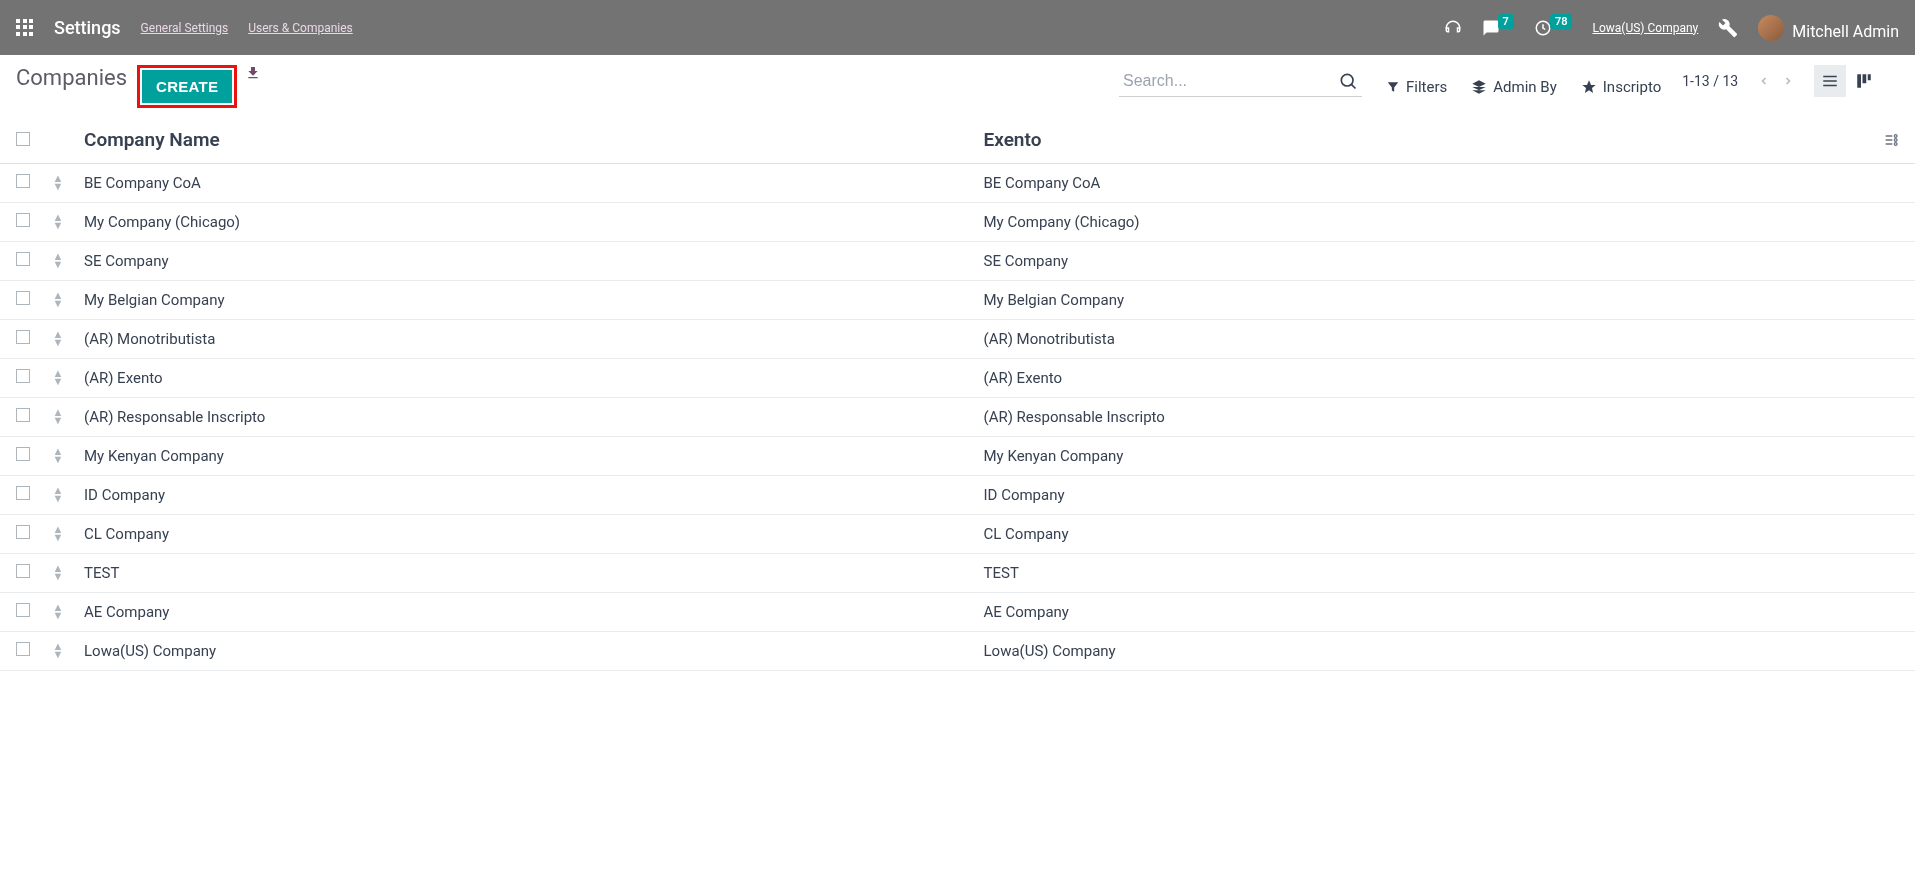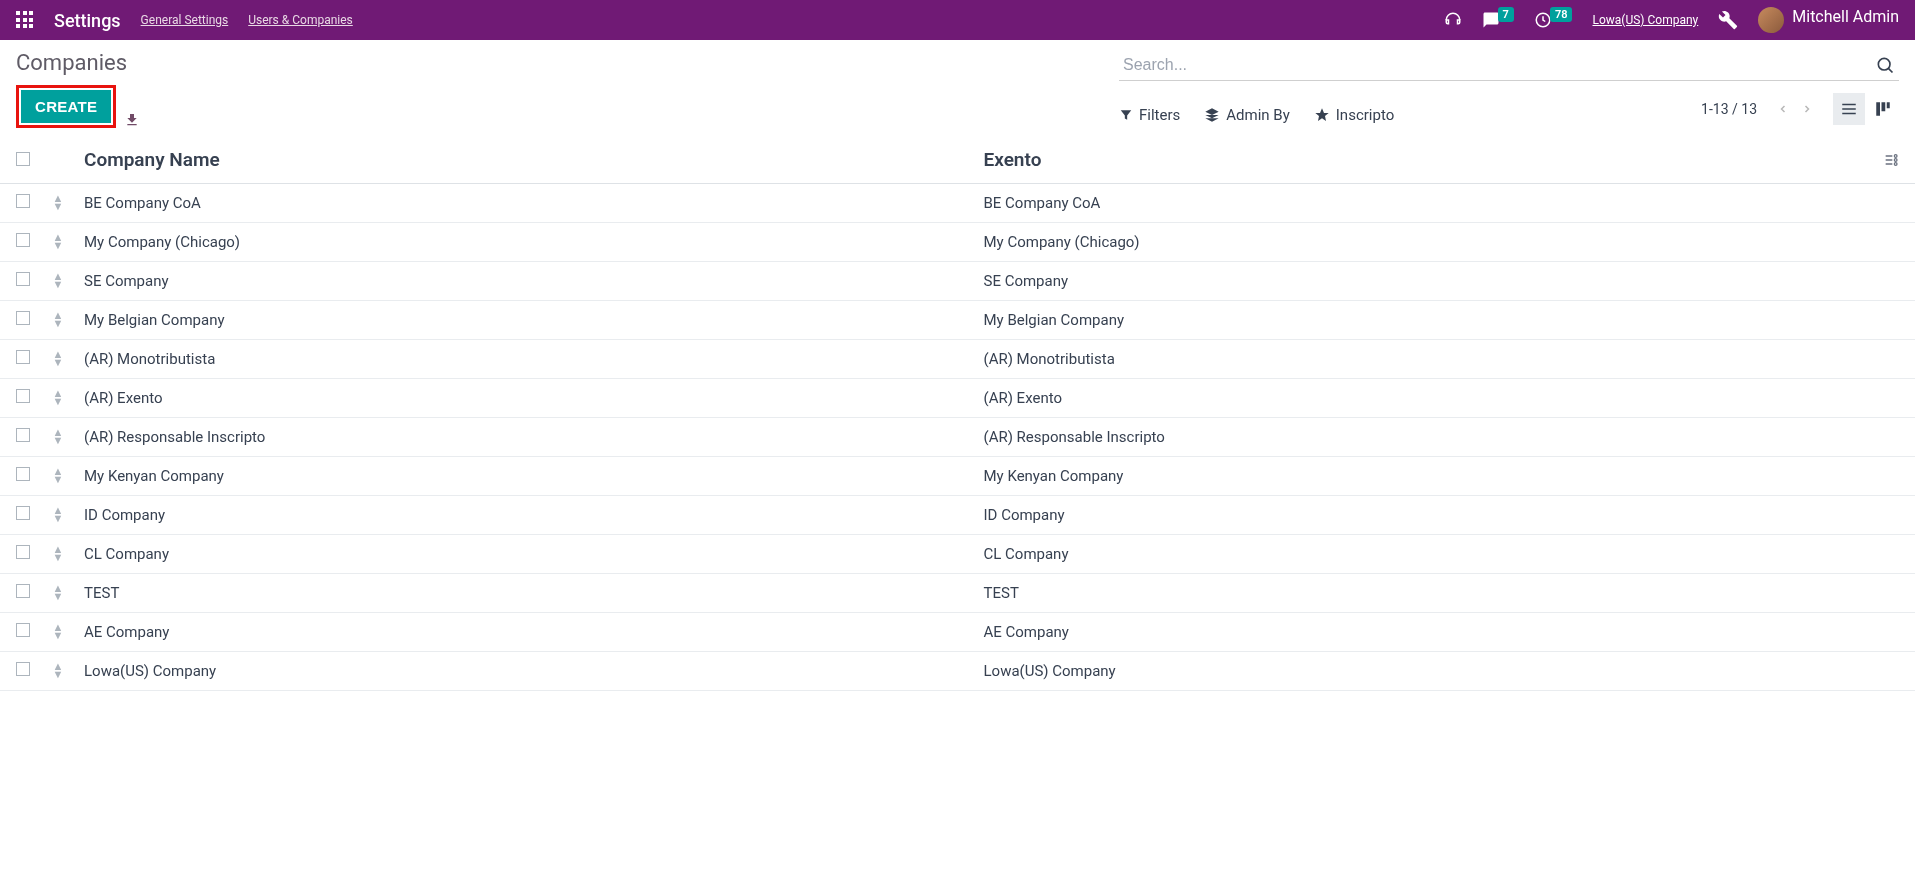--- a/index.html
+++ b/index.html
@@ -1,40 +1,40 @@
 <!DOCTYPE html>
 <html><head>
 <meta charset="utf-8">
 <style>
 * { margin: 0; padding: 0; box-sizing: border-box; }
 body { font-family: -apple-system, BlinkMacSystemFont, "Segoe UI", Roboto, "Helvetica Neue", sans-serif; background: #fff; color: #374151; }
 
 
-.navbar { background: #701a75; color: #fff; height: 40px; display: flex; align-items: center; padding: 0 16px; justify-content: space-between; }
+.navbar { background: #737373; color: #fff; height: 55px; display: flex; align-items: center; padding: 0 16px; justify-content: space-between; }
 .navbar-left { display: flex; align-items: center; gap: 20px; }
 .navbar-right { display: flex; align-items: center; gap: 20px; }
 .app-icon { width: 18px; height: 18px; display: grid; grid-template-columns: repeat(3,1fr); grid-template-rows: repeat(3,1fr); gap: 2px; cursor: pointer; }
 .app-icon span { background: #fff; width: 4px; height: 4px; }
 .nav-title { font-size: 18px; font-weight: 500; }
 .nav-link { font-size: 12px; color: #e9d9e5; cursor: pointer; text-decoration: underline; }
 .badge-wrap { position: relative; display: flex; align-items: center; cursor: pointer; }
 .badge { background: #00a09d; color: #fff; font-size: 11px; font-weight: 600; padding: 1px 5px; border-radius: 3px; margin-left: -2px; position: relative; top: -6px; }
 .avatar { width: 26px; height: 26px; border-radius: 50%; background: linear-gradient(135deg, #c78b5e, #8b5a3c); display: inline-block; }
-.user-block { display: flex; align-items: flex-start; gap: 8px; cursor: pointer; }
+.user-block { display: flex; align-items: flex-end; gap: 8px; cursor: pointer; }
 
 
 .control-bar { display: flex; justify-content: space-between; align-items: flex-start; padding: 10px 16px 0 16px; }
-.control-left { display: flex; flex-direction: column; gap: 10px; }
+.control-left { display: flex; flex-direction: row; gap: 10px; }
 .breadcrumb-title { font-size: 22px; color: #5f5b66; }
-.btn-row { display: flex; align-items: flex-end; gap: 8px; }
+.btn-row { display: flex; align-items: flex-start; gap: 8px; }
 .btn-create-wrap { border: 3px solid #e8130e; padding: 2px; display: inline-flex; }
 .btn-create { background: #00a09d; color: #fff; border: none; padding: 8px 14px; font-size: 15px; font-weight: 600; letter-spacing: 0.3px; cursor: pointer; }
 .btn-download { color: #714b67; font-size: 16px; cursor: pointer; }
 
-.control-right { display: flex; flex-direction: column; gap: 12px; flex: 1; max-width: 780px; margin-left: auto; }
+.control-right { display: flex; flex-direction: row; gap: 24px; flex: 1; max-width: 780px; margin-left: auto; }
 .search-row { display: flex; align-items: center; border-bottom: 1px solid #cfcfcf; }
 .search-row input { flex: 1; border: none; outline: none; font-size: 16px; padding: 6px 4px; color: #374151; }
 .search-row input::placeholder { color: #9ca3af; }
 .search-icon { color: #6b7280; cursor: pointer; padding: 4px; }
 
 .filter-row { display: flex; align-items: center; justify-content: space-between; }
 .filter-group { display: flex; align-items: center; gap: 24px; }
 .filter-btn { display: flex; align-items: center; gap: 6px; font-size: 15px; color: #374151; cursor: pointer; margin-top: 11px; }
 .pager-group { display: flex; align-items: center; gap: 16px; margin-left: 21px; }
 .pager-text { font-size: 14px; color: #374151; }

